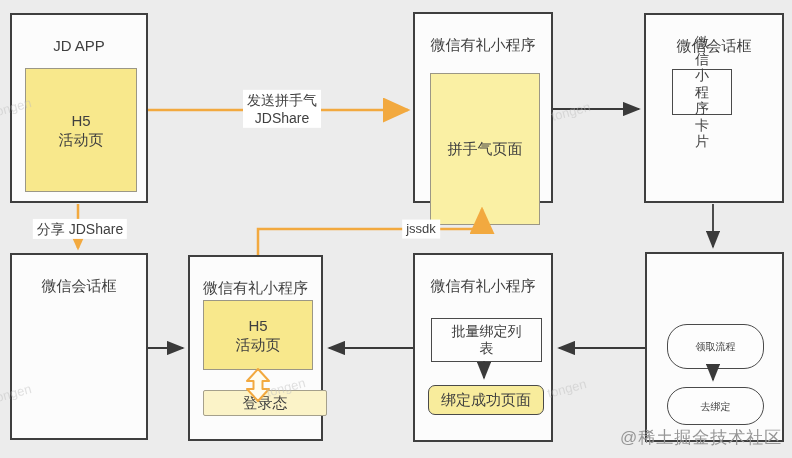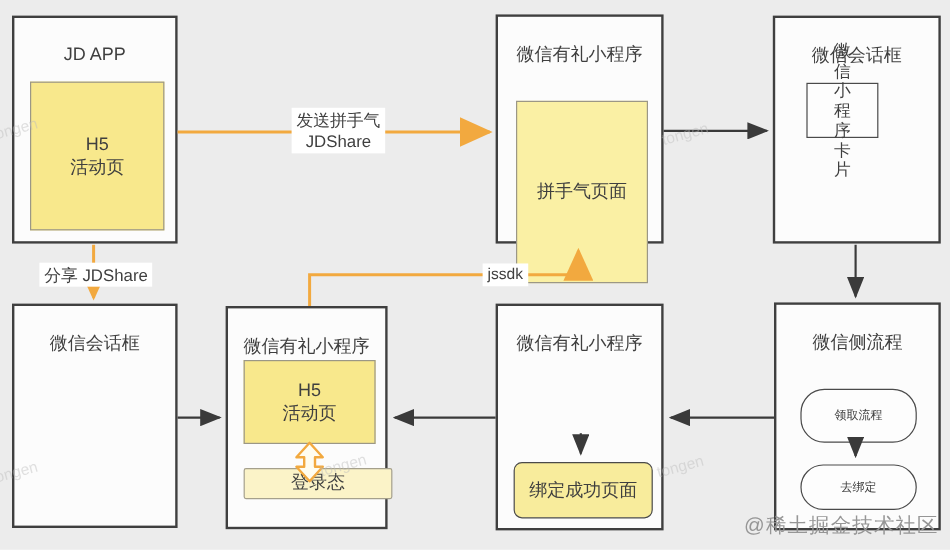--- a/index.html
+++ b/index.html
@@ -33,46 +33,46 @@
 <div id="stage">
 
   <div class="panel" style="left:10px;top:13px;width:138px;height:190px">
     <div class="panel-title">JD APP</div>
     <div class="ibox yellow pre" style="left:13px;top:53px;width:112px;height:124px">H5
 活动页</div>
   </div>
 
   <div class="panel" style="left:413px;top:12px;width:140px;height:191px">
     <div class="panel-title">微信有礼小程序</div>
-    <div class="ibox yellow-pale" style="left:15px;top:70px;width:110px;height:152px">拼手气页面</div>
+    <div class="ibox yellow-pale" style="left:15px;top:59px;width:110px;height:152px">拼手气页面</div>
   </div>
 
   <div class="panel" style="left:644px;top:13px;width:140px;height:190px">
     <div class="panel-title">微信会话框</div>
     <div class="ibox white-card" style="left:26px;top:54px;width:60px;height:46px">微信小程序卡片</div>
   </div>
 
   <div class="panel" style="left:10px;top:253px;width:138px;height:187px">
     <div class="panel-title">微信会话框</div>
   </div>
 
   <div class="panel" style="left:188px;top:255px;width:135px;height:186px">
     <div class="panel-title">微信有礼小程序</div>
     <div class="ibox yellow pre" style="left:13px;top:43px;width:110px;height:70px">H5
 活动页</div>
     <div class="ibox yellow-light" style="left:13px;top:133px;width:124px;height:26px">登录态</div>
   </div>
 
   <div class="panel" style="left:413px;top:253px;width:140px;height:189px">
     <div class="panel-title">微信有礼小程序</div>
-    <div class="ibox success" style="left:13px;top:130px;width:116px;height:47px">绑定成功页面</div>
+    <div class="ibox white-card" style="left:16px;top:63px;width:111px;height:44px;font-size:14px">批量绑定列表</div>
+    <div class="ibox success" style="left:13px;top:130px;width:116px;height:30px">绑定成功页面</div>
   </div>
 
   <div class="panel" style="left:645px;top:252px;width:139px;height:190px">
-    <div class="panel-title">微信侧流程</div>
     <div class="ibox rounded" style="left:20px;top:70px;width:97px;height:45px">领取流程</div>
     <div class="ibox rounded" style="left:20px;top:133px;width:97px;height:38px">去绑定</div>
   </div>
 
   <svg id="wires" width="792" height="458">
     <defs>
       <marker id="ah-dark" markerWidth="10" markerHeight="8" refX="9" refY="4" orient="auto">
         <path d="M0,0 L10,4 L0,8 Z" fill="#3A3A3A"></path>
       </marker>
       <marker id="ah-orange" markerWidth="11" markerHeight="10" refX="10" refY="5" orient="auto">

